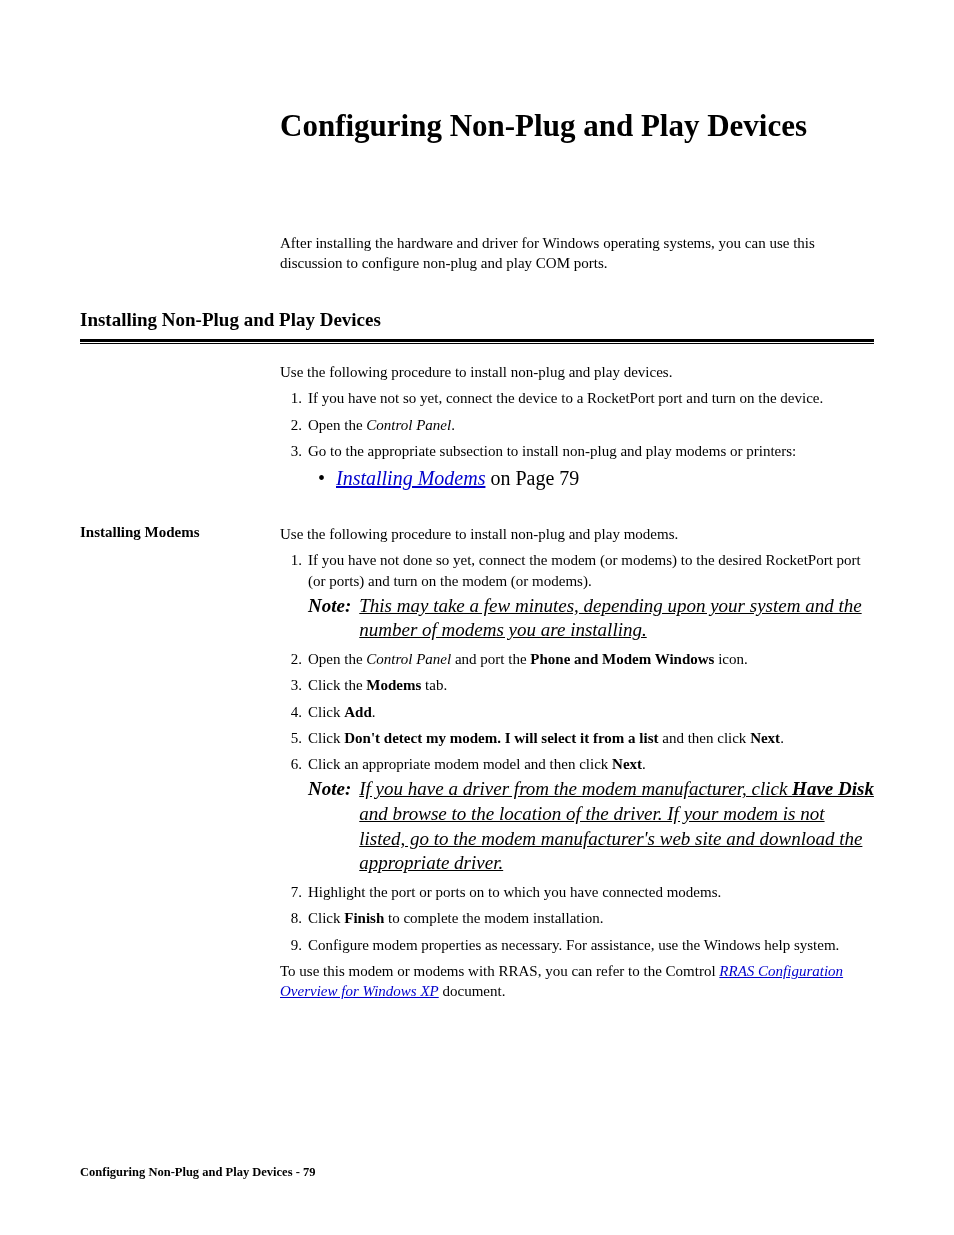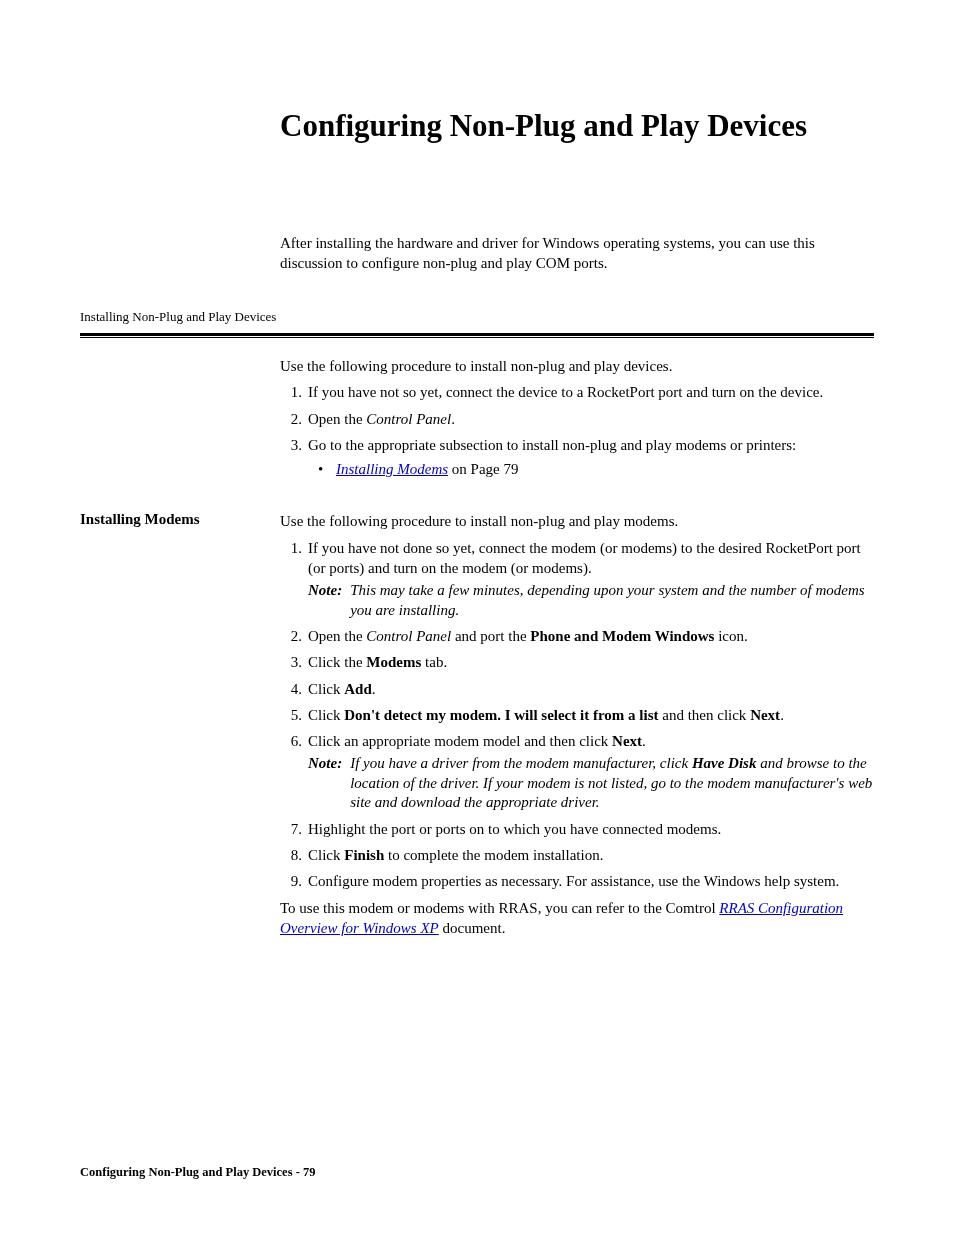--- a/index.html
+++ b/index.html
@@ -24,22 +24,22 @@
       margin-top: 28px;
       margin-bottom: 90px;
     }
     .intro-text {
       font-size: 15px;
       margin-left: 200px;
       margin-bottom: 36px;
       line-height: 1.3;
     }
     .section-heading {
-      font-size: 13px;
-      font-weight: normal;
+      font-size: 19px;
+      font-weight: bold;
       margin-bottom: 8px;
     }
     .double-rule {
       border-top: 3px solid #000;
       border-bottom: 1px solid #000;
       height: 5px;
       margin-bottom: 18px;
     }
     .body-text {
       font-size: 15px;
@@ -90,44 +90,45 @@
       text-align: right;
     }
     ul.bullets {
       list-style: none;
       margin-top: 4px;
     }
     ul.bullets > li {
       position: relative;
       padding-left: 28px;
       margin-bottom: 4px;
-      font-size: 15px;
+      font-size: 20px;
       line-height: 1.35;
     }
     ul.bullets > li::before {
       content: "•";
       position: absolute;
       left: 10px;
     }
     .note-block {
       display: flex;
       padding-left: 0;
       margin-top: 3px;
       margin-bottom: 4px;
-      font-size: 15px;
+      font-size: 19px;
       line-height: 1.3;
     }
     .note-label {
       font-weight: bold;
       font-style: italic;
       flex-shrink: 0;
       padding-right: 8px;
     }
     .note-text {
       font-style: italic;
+      text-decoration: underline;
     }
     .italic {
       font-style: italic;
     }
     .bold {
       font-weight: bold;
     }
     .bold-italic {
       font-weight: bold;
       font-style: italic;

